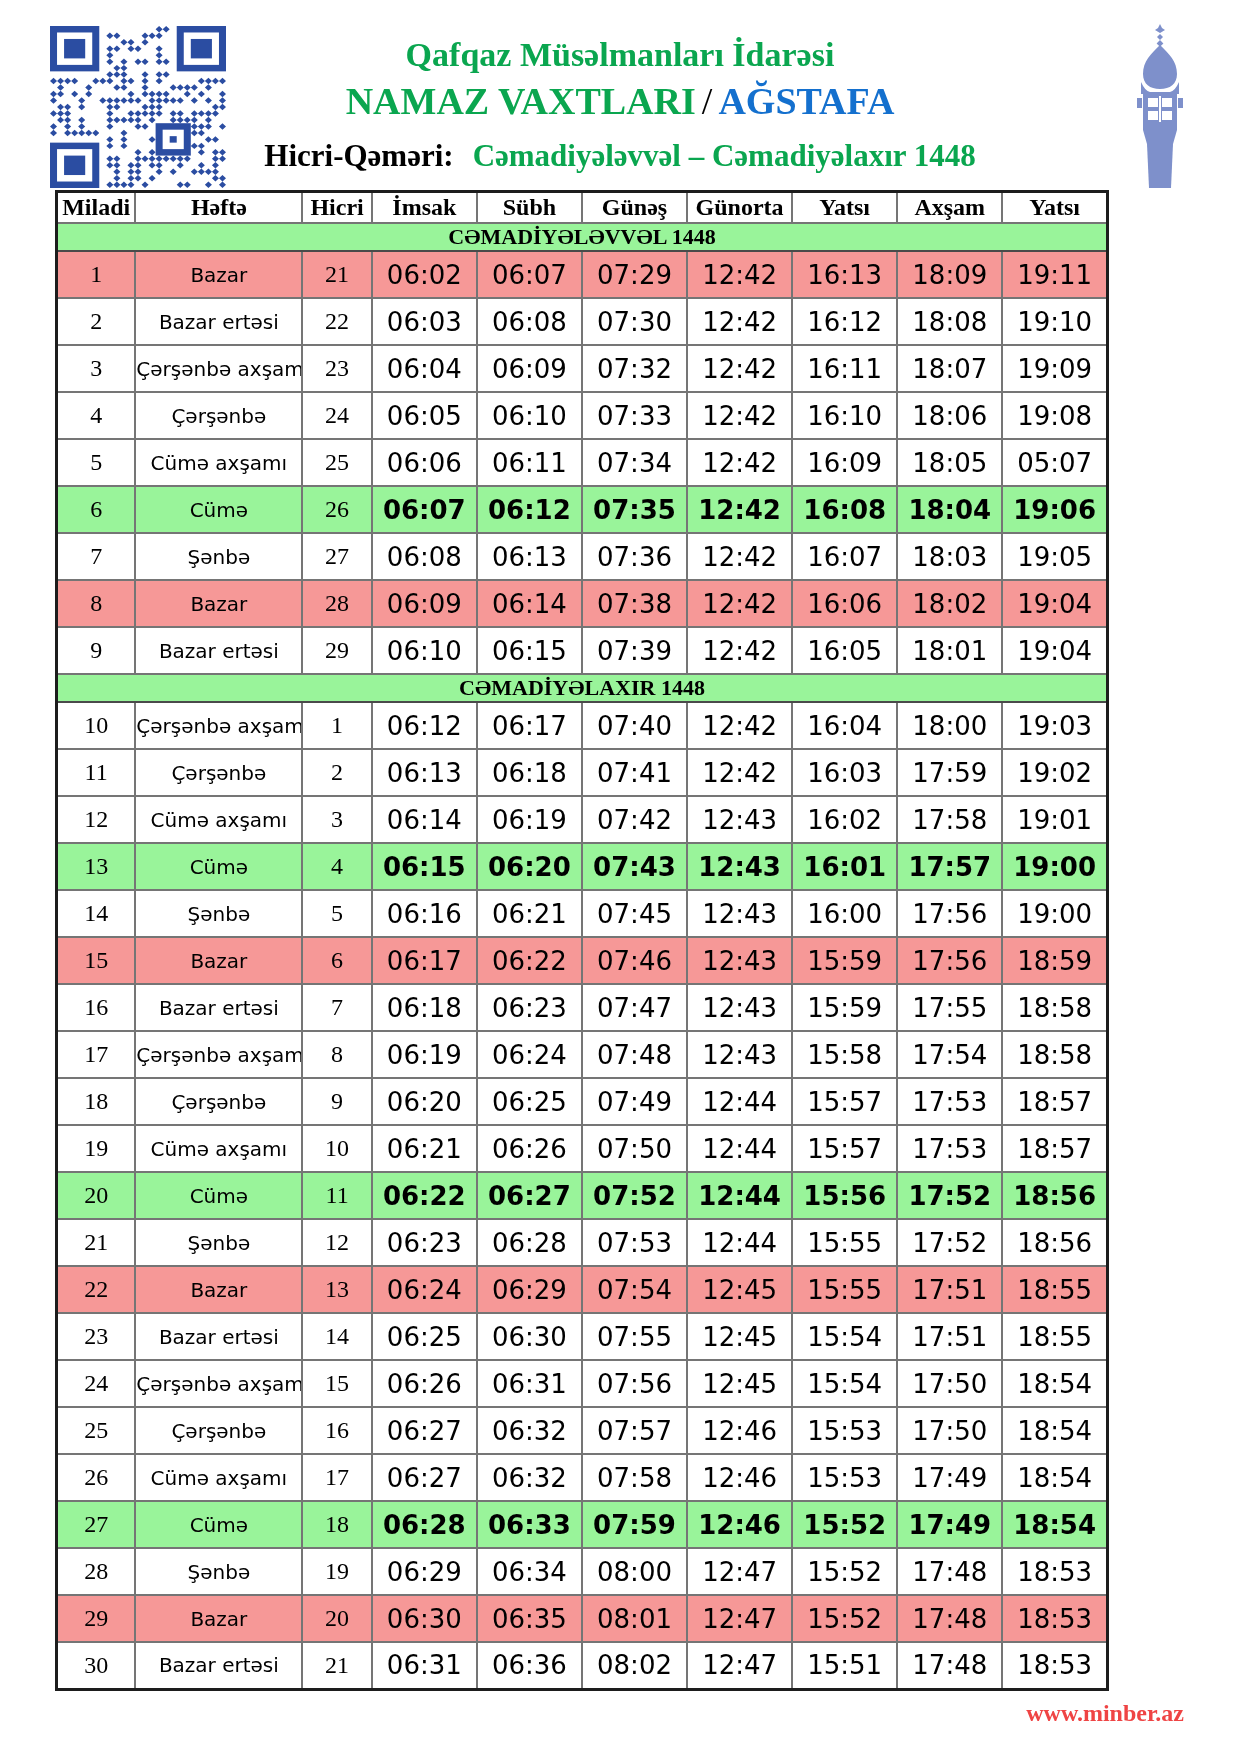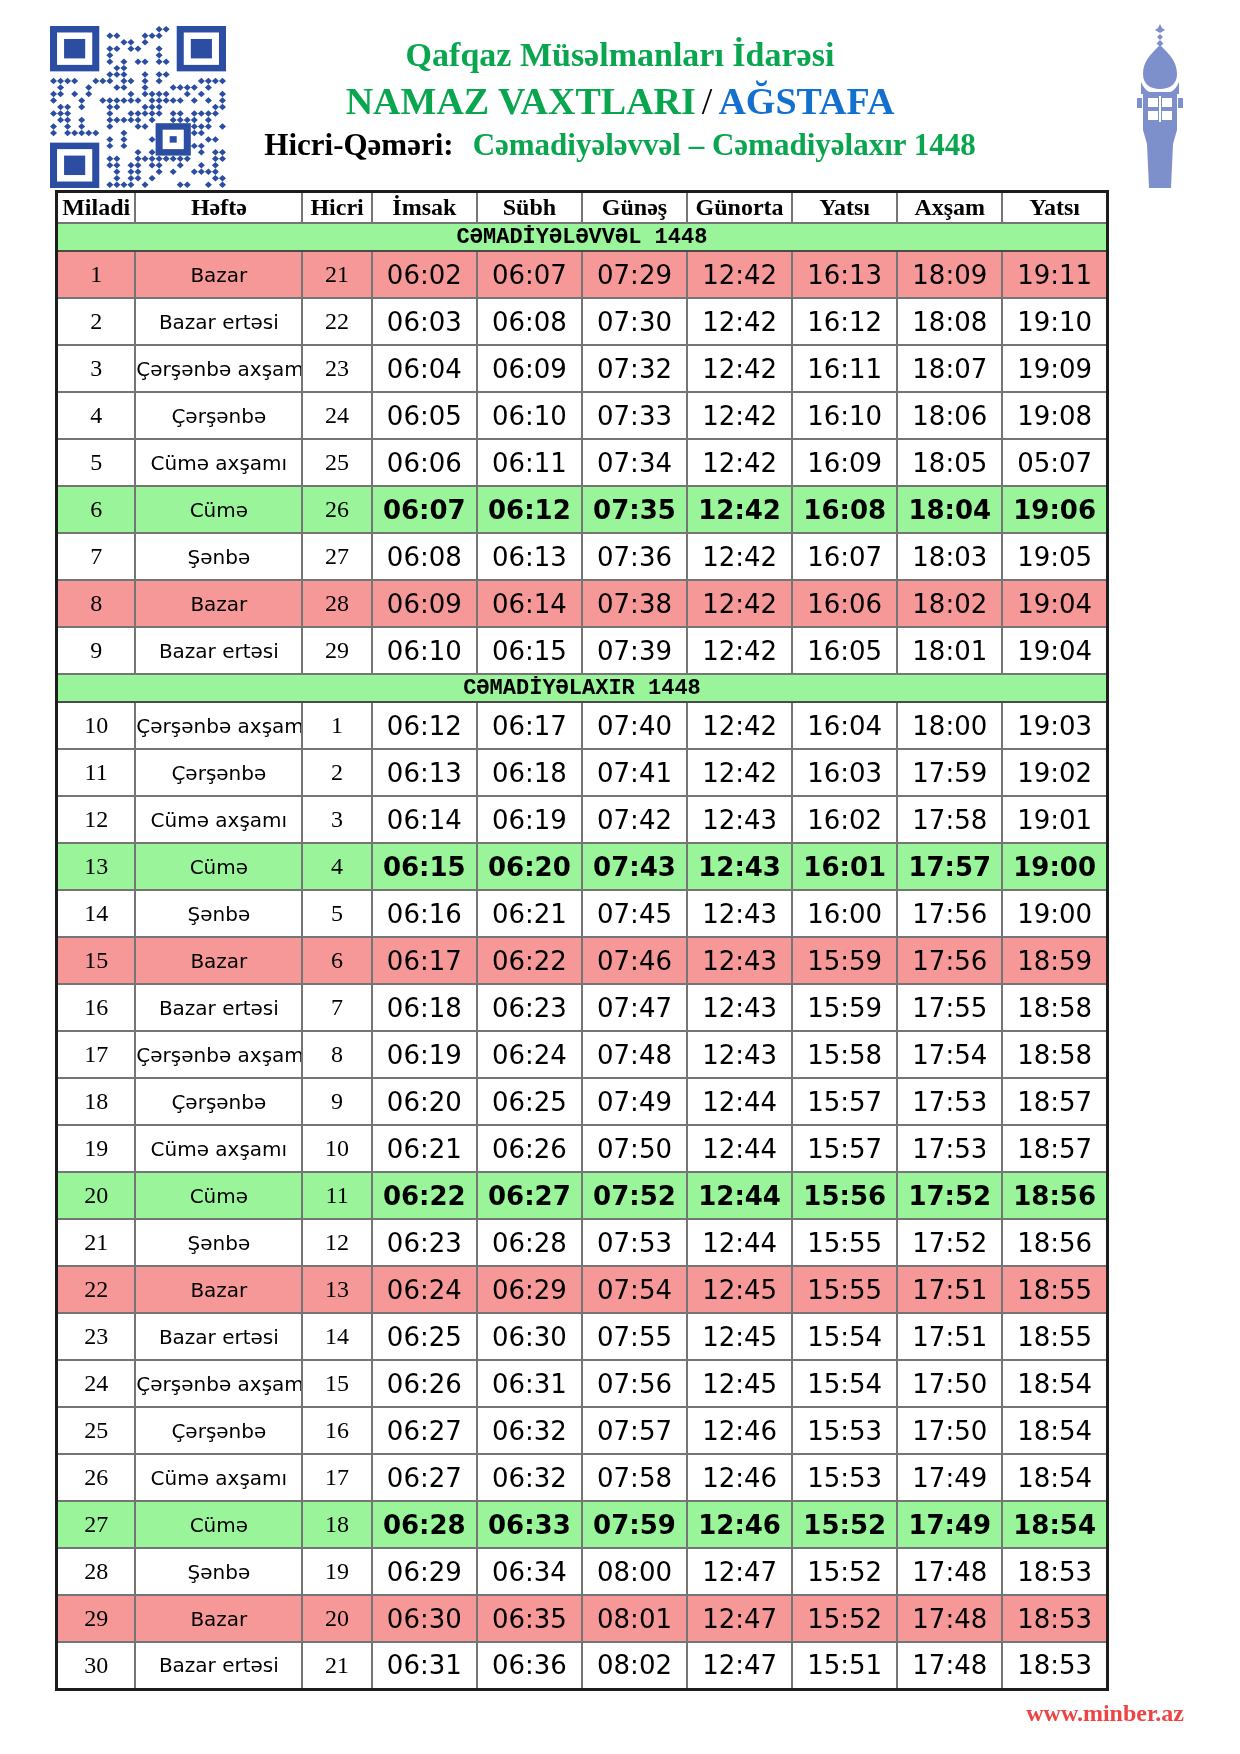--- a/index.html
+++ b/index.html
@@ -9,38 +9,38 @@
   }
   html,body{margin:0;padding:0;background:#ffffff;}
   .page{position:relative;width:1240px;height:1754px;background:#fff;overflow:hidden;
         font-family:"Liberation Serif",serif;color:#000;border-radius:18px;}
 
   
   .qr{position:absolute;left:50px;top:26px;width:176px;height:162px;}
   .minaret{position:absolute;left:1131px;top:24px;width:58px;height:164px;}
   .titles{position:absolute;left:120px;top:36px;width:1000px;text-align:center;line-height:1.12;}
   .t-org{font-size:34px;font-weight:bold;color:var(--title-green);margin-bottom:6px;}
-  .t-line2{font-size:38px;font-weight:bold;margin-bottom:5px;}
+  .t-line2{font-size:38px;font-weight:bold;margin-bottom:16px;}
   .t-line2 .main{color:var(--title-green);}
   .t-line2 .sep{color:#000;font-weight:normal;padding:0 6px;}
   .t-line2 .city{color:var(--city-blue);}
   .t-line3{font-size:31px;font-weight:bold;margin-bottom:2px;}
   .t-line3 .val{color:var(--month-brown);margin-left:8px;}
   .t-line4{font-size:31px;font-weight:bold;}
   .t-line4 .val{color:var(--title-green);margin-left:19px;}
 
   
   table.times{position:absolute;left:55px;top:190px;width:1054px;
     border-collapse:collapse;table-layout:fixed;border:3px solid var(--border-dark);}
   table.times th,table.times td{border:2px solid var(--border-gray);text-align:center;
     vertical-align:middle;padding:0;overflow:hidden;white-space:nowrap;}
   thead th{height:29px;font-family:"Liberation Serif",serif;font-weight:bold;font-size:24px;
     background:#fff;border-color:#3a3a3a;}
   tr.section-row td{height:26px;background:var(--row-green);
-    font-family:Liberation Mono, monospace;font-weight:bold;font-size:22px;border-color:#4a4a4a;}
+    font-family:Liberation Serif, serif;font-weight:bold;font-size:22px;border-color:#4a4a4a;}
   tr.day-row{height:47px;}
   td.miladi,td.hicri{font-family:"Liberation Serif",serif;font-size:24px;}
   td.weekday{font-family:"DejaVu Sans",sans-serif;font-size:20px;}
   td.time{font-family:"DejaVu Sans",sans-serif;font-size:26px;}
   tr.hl-red td{background:var(--row-red);}
   tr.hl-green td{background:var(--row-green);}
   tr.hl-green td.time{font-weight:bold;}
 
   
   .footer{position:absolute;right:56px;top:1700px;font-family:"Liberation Serif",serif;

